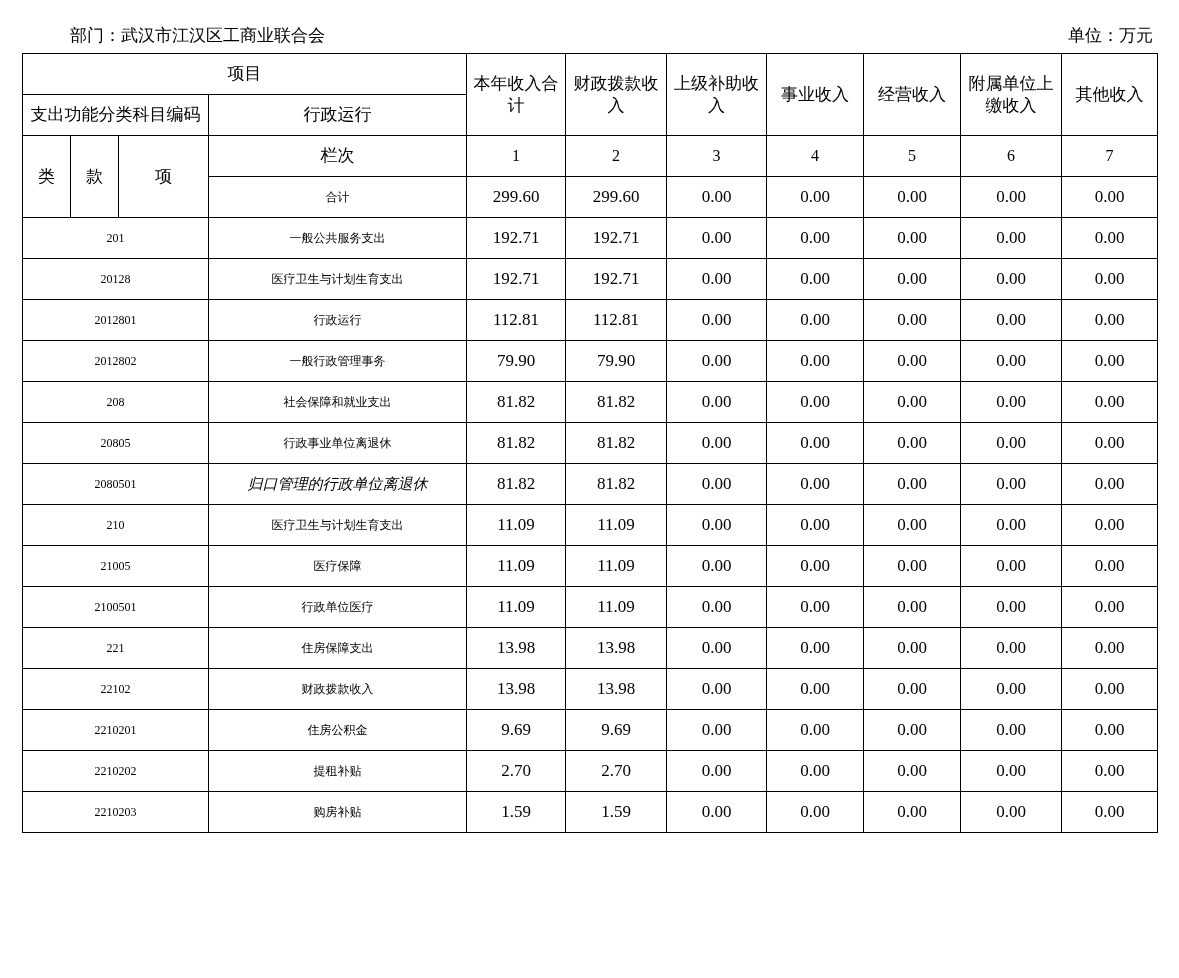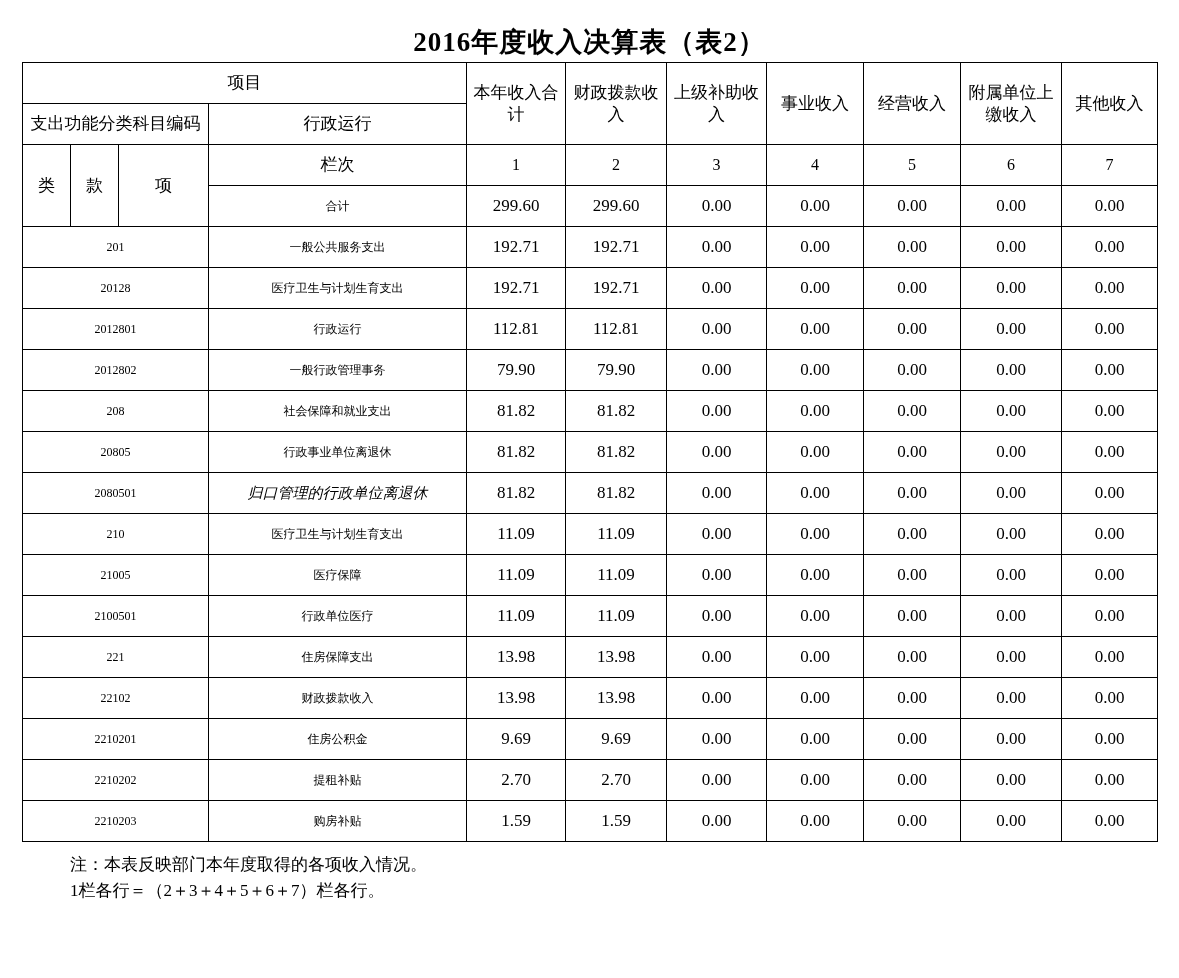--- a/index.html
+++ b/index.html
@@ -85,22 +85,25 @@
     padding-left: 48px;
     line-height: 1.55;
   }
   .notes div { white-space: nowrap; }
 </style>
 </head>
 <body>
 
 <div class="page">
 
-  <div class="doc-title">2016年度收入决算表（表2）</div>
-
+
+  <div class="meta-row">
+    <div class="meta-left">部门：武汉市江汉区工商业联合会</div>
+    <div class="meta-right">单位：万元</div>
+  </div>
 
   <table class="fin">
     <colgroup>
       <col style="width:48px">
       <col style="width:48px">
       <col style="width:90px">
       <col style="width:258px">
       <col style="width:99px">
       <col style="width:101px">
       <col style="width:100px">
@@ -309,18 +312,14 @@
         <td class="num">1.59</td>
         <td class="num">0.00</td>
         <td class="num">0.00</td>
         <td class="num">0.00</td>
         <td class="num">0.00</td>
         <td class="num">0.00</td>
       </tr>
     </tbody>
   </table>
 
-  <div class="notes">
-    <div>注：本表反映部门本年度取得的各项收入情况。</div>
-    <div>1栏各行＝（2＋3＋4＋5＋6＋7）栏各行。</div>
-  </div>
 
 </div>
 
 </body></html>

